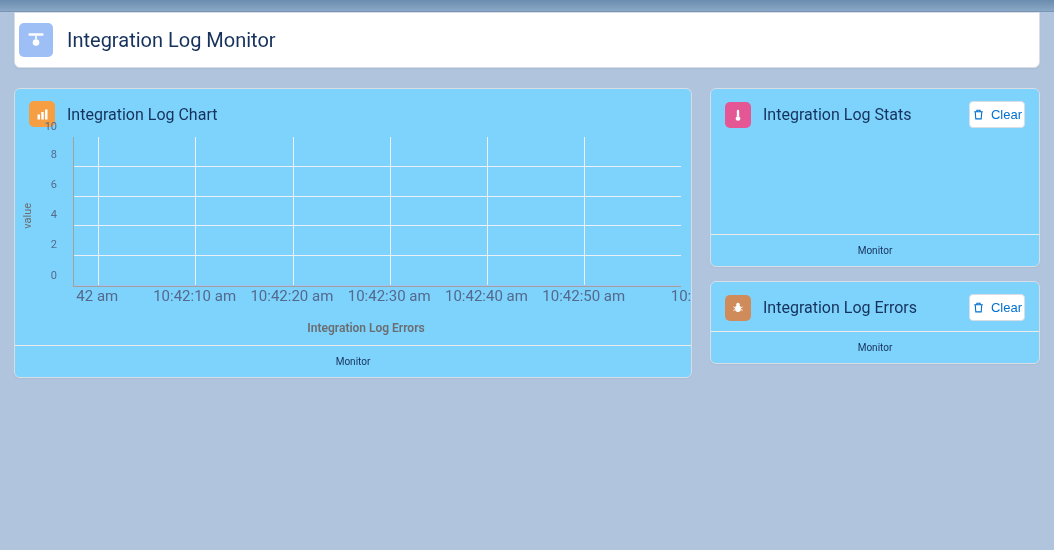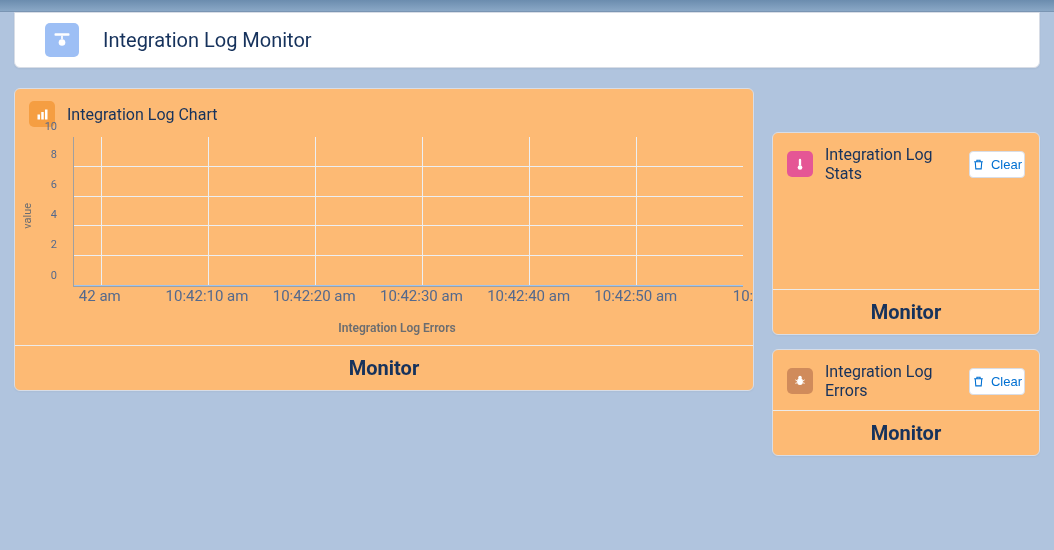--- a/index.html
+++ b/index.html
@@ -14,24 +14,24 @@
   .top-strip {
     height: 12px;
     background: linear-gradient(to bottom, #6b8cae 0%, #8aa8c6 100%);
     border-bottom: 1px solid #7a95b3;
   }
   .header-bar {
     margin: 0 14px;
     background: #fff;
     border: 1px solid #d8dde6;
     border-radius: 0 0 6px 6px;
-    padding: 10px 30px;
-    display: flex;
-    align-items: center;
-    gap: 24px;
+    padding: 10px 4px;
+    display: flex;
+    align-items: center;
+    gap: 14px;
     box-shadow: 0 1px 2px rgba(0,0,0,0.05);
   }
   .header-icon {
     width: 34px;
     height: 34px;
     border-radius: 5px;
     background: #9dbff5;
     display: flex;
     align-items: center;
     justify-content: center;
@@ -41,23 +41,23 @@
     font-size: 20px;
     color: #16325c;
     font-weight: 400;
   }
   .content {
     display: flex;
     gap: 18px;
     padding: 20px 14px 14px 14px;
   }
   .left-col { flex: 1 1 auto; }
-  .right-col { width: 268px; display: flex; flex-direction: column; gap: 14px; margin-top: 44px; }
+  .right-col { width: 330px; display: flex; flex-direction: column; gap: 14px; }
   .card {
-    background: #fdba74;
+    background: #7dd3fc;
     border: 1px solid #d8dde6;
     border-radius: 6px;
     box-shadow: 0 1px 2px rgba(0,0,0,0.04);
     overflow: hidden;
   }
   .card-header {
     display: flex;
     align-items: center;
     padding: 12px 14px 6px 14px;
     gap: 12px;
@@ -94,23 +94,22 @@
     cursor: pointer;
   }
   .clear-btn svg { width: 13px; height: 13px; }
   .card-body-empty {
     min-height: 100px;
   }
   .card-footer {
     border-top: 1px solid #ecebea;
     text-align: center;
     padding: 10px 0;
-    font-size: 20px;
+    font-size: 10px;
     color: #16325c;
-    font-weight: bold;
   }
   
   .chart-area {
     position: relative;
     padding: 4px 10px 0 36px;
   }
   .yaxis-label {
     position: absolute;
     left: 6px;
     top: 50%;

